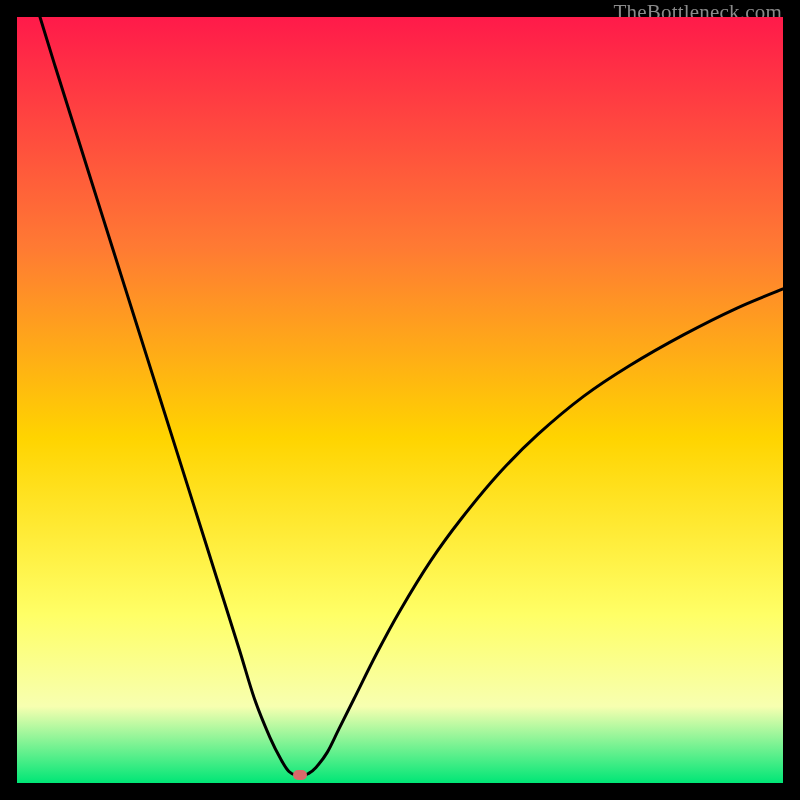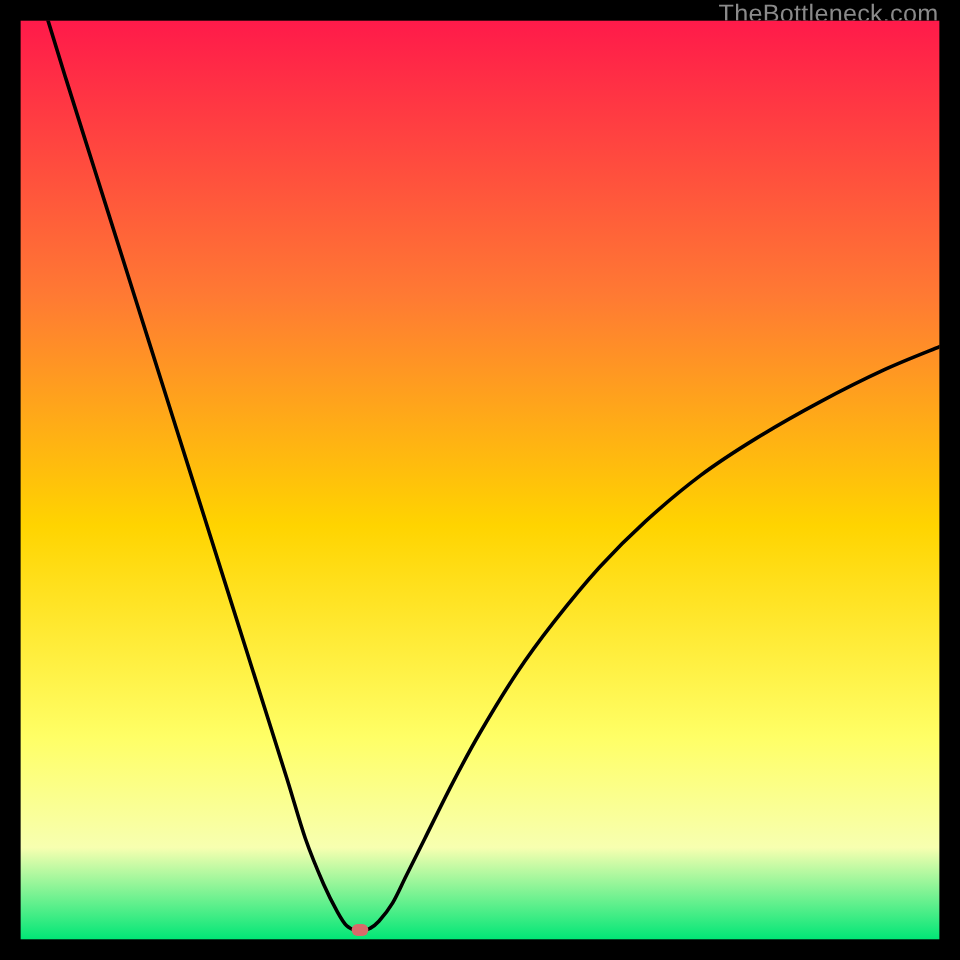--- a/index.html
+++ b/index.html
@@ -28,20 +28,21 @@
   }
   .watermark {
     position: absolute;
     top: 0px;
     right: 18px;
     color: #8a8a8a;
     font-size: 21px;
     font-weight: 500;
     letter-spacing: 0.2px;
     user-select: none;
+    font-family: Liberation Serif, serif;
   }
   .marker {
     position: absolute;
     width: 14px;
     height: 10px;
     background: #e06666;
     border-radius: 5px;
     transform: translate(-50%, -50%);
   }
 </style>

